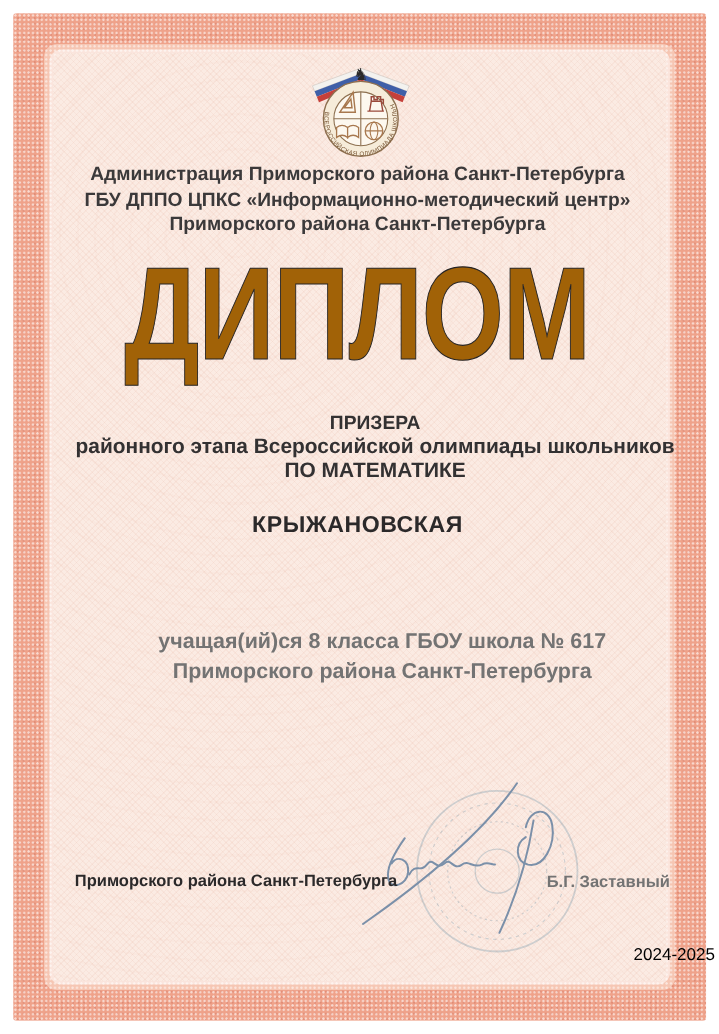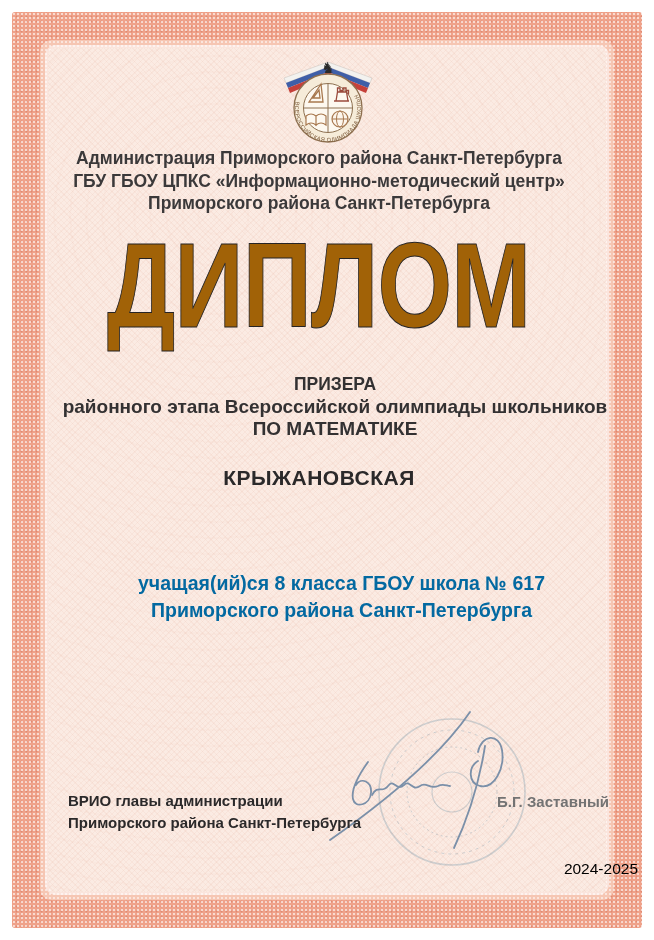--- a/index.html
+++ b/index.html
@@ -26,31 +26,31 @@
   .inner{
     position:absolute;inset:48px;z-index:2;border-radius:8px;
     background-color:#fbebe3;
     background-image:
       repeating-linear-gradient(45deg, rgba(223,160,138,.10) 0 1px, transparent 1px 4px),
       repeating-linear-gradient(-45deg, rgba(223,160,138,.10) 0 1px, transparent 1px 4px),
       repeating-radial-gradient(circle at 30% 20%, rgba(228,168,148,.05) 0 2px, transparent 2px 16px);
     box-shadow:0 0 0 3px rgba(255,255,255,.55);
   }
   
-  .cl{position:absolute;left:0;right:16px;text-align:center;z-index:3;}
+  .cl{position:absolute;left:0;right:4px;text-align:center;z-index:3;}
   .logo{position:absolute;left:276px;top:56px;width:104px;height:88px;z-index:3;}
   .org{top:147px;font-size:17.5px;font-weight:600;line-height:22.5px;color:#3b393a;}
   .title{top:226px;font-size:120px;font-weight:700;line-height:118px;color:#a16207;letter-spacing:-1px;}
   .squeeze{display:inline-block;transform:scaleX(.80);transform-origin:50% 50%;-webkit-text-stroke:1px #262425;}
   .award{top:373px;font-size:19px;font-weight:600;line-height:22.5px;color:#333132;padding-left:32px;}
   .award .l1{font-size:17.5px;font-weight:700;}
   .awarded{top:466px;font-size:21px;font-weight:700;letter-spacing:.5px;color:#2b292a;}
   .name{top:519px;font-size:38px;line-height:42px;font-weight:700;color:#262425;}
   .name .nsq{display:inline-block;transform:scaleX(.94);transform-origin:50% 50%;-webkit-text-stroke:.7px #262425;}
-  .student{top:570px;font-size:19.5px;font-weight:700;line-height:26.5px;color:#0369a1;margin-left:45px;}
+  .student{top:570px;font-size:19.5px;font-weight:700;line-height:26.5px;color:#737373;margin-left:45px;}
   .signzone{position:absolute;left:318px;top:700px;width:255px;height:172px;z-index:3;}
   .sign-left{position:absolute;left:68px;top:790px;z-index:4;font-size:15px;font-weight:700;line-height:21.5px;text-align:left;color:#2b292a;}
   .signer{position:absolute;left:497px;top:793px;z-index:4;font-size:15px;font-weight:700;color:#737373;}
   .year{top:860px;font-size:15.5px;font-weight:400;color:#000000;z-index:4;text-align:right;}
 </style>
 </head>
 <body>
 
 <div class="page">
 
@@ -82,21 +82,21 @@
     <defs>
         <path id="ringpath" d="M 22.5,38 A 33,33 0 1 0 81.5,38" fill="none"></path>
       </defs>
     <text font-size="5.6" fill="#7a5636" letter-spacing=".4">
       <textPath href="#ringpath" xlink:href="#ringpath" startOffset="6%">ВСЕРОССИЙСКАЯ ОЛИМПИАДА ШКОЛЬНИКОВ</textPath>
     </text>
   </svg>
 
   <div class="cl org">
     <div>Администрация Приморского района Санкт-Петербурга</div>
-    <div>ГБУ ГБОУ ЦПКС «Информационно-методический центр»</div>
+    <div>ГБУ ДППО ЦПКС «Информационно-методический центр»</div>
     <div>Приморского района Санкт-Петербурга</div>
   </div>
 
   <div class="cl title">
     <span class="squeeze">ДИПЛОМ</span>
   </div>
 
   <div class="cl award">
     <div class="l1">ПРИЗЕРА</div>
     <div>районного этапа Всероссийской олимпиады школьников</div>
@@ -121,21 +121,20 @@
     <g stroke="#7b90a9" stroke-width="1.8" fill="none" stroke-linecap="round">
       <path d="M152,12 C118,62 52,112 12,140"></path>
       <path d="M50,62 C40,76 33,90 35,99 C37,109 52,105 53,93 C54,81 43,77 38,85"></path>
       <path d="M54,95 C60,84 64,94 70,86 C76,78 78,92 86,85 C92,79 94,92 102,86 C108,81 112,90 120,86 C125,83 129,86 132,86"></path>
       <path d="M160,52 C164,34 181,33 184,50 C187,69 176,89 162,86 C150,83 150,67 160,61"></path>
       <path d="M167,46 C161,84 150,118 136,148"></path>
     </g>
   </svg>
 
   <div class="sign-left">
-    <div>ВРИО главы администрации</div>
     <div>Приморского района Санкт-Петербурга</div>
   </div>
 
   <div class="signer">Б.Г. Заставный</div>
 
   <div class="cl year">2024-2025</div>
 
 </div>
 
 </body></html>

